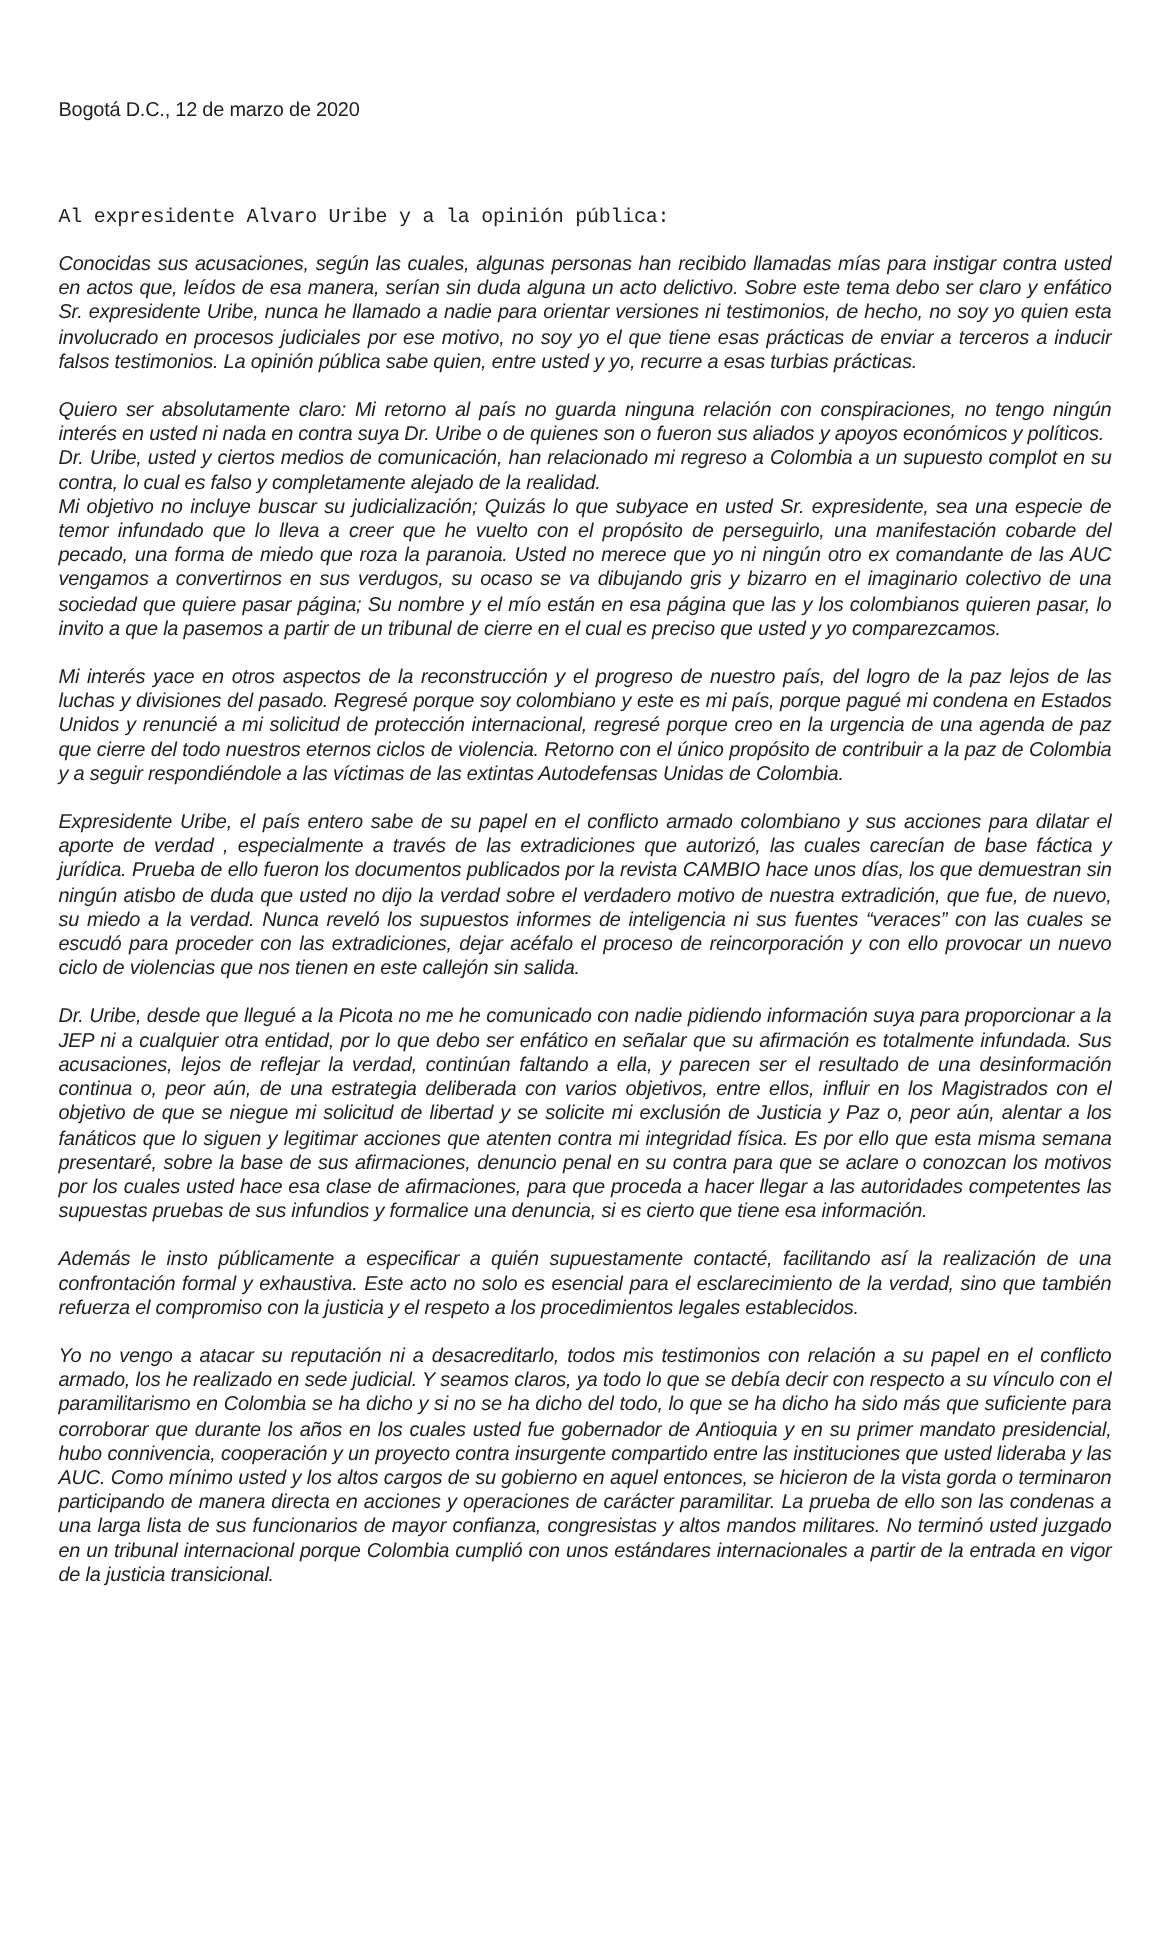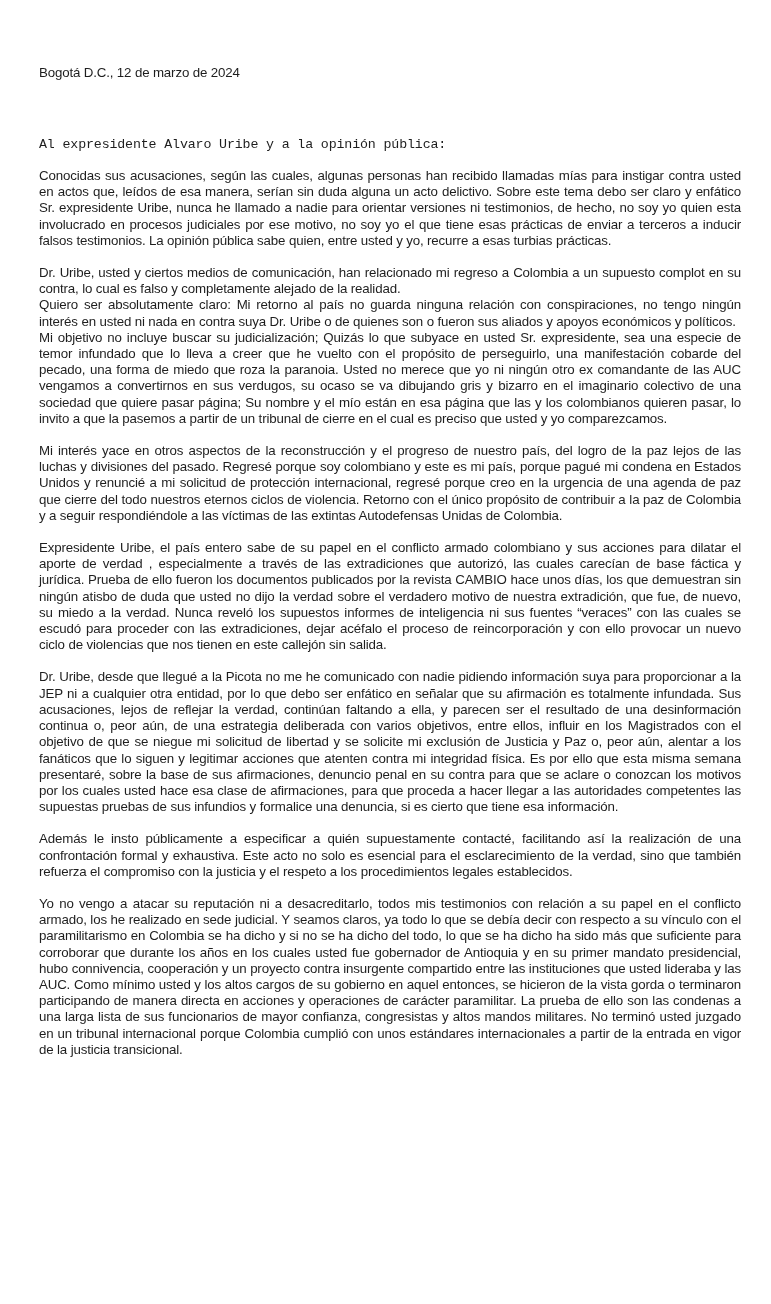--- a/index.html
+++ b/index.html
@@ -39,36 +39,37 @@
     }
     .body-text {
       position: absolute;
       top: 168px;
       left: 0;
       width: 702px;
     }
     .para {
       margin: 0 0 16px 0;
       text-align: justify;
+      font-style: italic;
     }
     .para.tight {
       margin-bottom: 0;
     }
   </style>
 </head>
 <body>
 
 <div class="page">
-  <div class="date">Bogotá D.C., 12 de marzo de 2024</div>
+  <div class="date">Bogotá D.C., 12 de marzo de 2020</div>
   <div class="salutation">Al expresidente Alvaro Uribe y a la opinión pública:</div>
 
   <div class="body-text">
     <p class="para">Conocidas sus acusaciones, según las cuales, algunas personas han recibido llamadas mías para instigar contra usted en actos que, leídos de esa manera, serían sin duda alguna un acto delictivo. Sobre este tema debo ser claro y enfático Sr. expresidente Uribe, nunca he llamado a nadie para orientar versiones ni testimonios, de hecho, no soy yo quien esta involucrado en procesos judiciales por ese motivo, no soy yo el que tiene esas prácticas de enviar a terceros a inducir falsos testimonios. La opinión pública sabe quien, entre usted y yo, recurre a esas turbias prácticas.</p>
+    <p class="para tight">Quiero ser absolutamente claro: Mi retorno al país no guarda ninguna relación con conspiraciones, no tengo ningún interés en usted ni nada en contra suya Dr. Uribe o de quienes son o fueron sus aliados y apoyos económicos y políticos.</p>
     <p class="para tight">Dr. Uribe, usted y ciertos medios de comunicación, han relacionado mi regreso a Colombia a un supuesto complot en su contra, lo cual es falso y completamente alejado de la realidad.</p>
-    <p class="para tight">Quiero ser absolutamente claro: Mi retorno al país no guarda ninguna relación con conspiraciones, no tengo ningún interés en usted ni nada en contra suya Dr. Uribe o de quienes son o fueron sus aliados y apoyos económicos y políticos.</p>
     <p class="para">Mi objetivo no incluye buscar su judicialización; Quizás lo que subyace en usted Sr. expresidente, sea una especie de temor infundado que lo lleva a creer que he vuelto con el propósito de perseguirlo, una manifestación cobarde del pecado, una forma de miedo que roza la paranoia. Usted no merece que yo ni ningún otro ex comandante de las AUC vengamos a convertirnos en sus verdugos, su ocaso se va dibujando gris y bizarro en el imaginario colectivo de una sociedad que quiere pasar página; Su nombre y el mío están en esa página que las y los colombianos quieren pasar, lo invito a que la pasemos a partir de un tribunal de cierre en el cual es preciso que usted y yo comparezcamos.</p>
     <p class="para">Mi interés yace en otros aspectos de la reconstrucción y el progreso de nuestro país, del logro de la paz lejos de las luchas y divisiones del pasado. Regresé porque soy colombiano y este es mi país, porque pagué mi condena en Estados Unidos y renuncié a mi solicitud de protección internacional, regresé porque creo en la urgencia de una agenda de paz que cierre del todo nuestros eternos ciclos de violencia. Retorno con el único propósito de contribuir a  la paz de Colombia y a seguir respondiéndole a las víctimas de las extintas Autodefensas Unidas de Colombia.</p>
     <p class="para">Expresidente Uribe, el país entero sabe de su papel en el conflicto armado colombiano y sus acciones para dilatar el aporte de verdad , especialmente a través de las extradiciones que autorizó, las cuales carecían de base fáctica y jurídica. Prueba de ello fueron los documentos publicados por la revista CAMBIO hace unos días, los que demuestran sin ningún atisbo de duda que usted no dijo la verdad sobre el verdadero motivo de nuestra extradición, que fue, de nuevo, su miedo a la verdad. Nunca reveló los supuestos informes de inteligencia ni sus fuentes “veraces” con las cuales se escudó para proceder con las extradiciones, dejar acéfalo el proceso de reincorporación y con ello provocar un nuevo ciclo de violencias que nos tienen en este callejón sin salida.</p>
     <p class="para">Dr. Uribe, desde que llegué a la Picota no me he comunicado con nadie pidiendo información suya para proporcionar a la JEP ni a cualquier otra entidad, por lo que debo ser enfático en señalar que su afirmación es totalmente infundada. Sus acusaciones, lejos de reflejar la verdad, continúan faltando a ella, y parecen ser el resultado de una desinformación continua o, peor aún, de una estrategia deliberada con varios objetivos, entre ellos, influir en los Magistrados con el objetivo de que se niegue mi solicitud de libertad y se solicite mi exclusión de Justicia y Paz o, peor aún, alentar a los fanáticos que lo siguen y legitimar acciones que atenten contra mi integridad física. Es por ello que esta misma semana presentaré, sobre la base de sus afirmaciones, denuncio penal en su contra para que se aclare o conozcan los motivos por los cuales usted hace esa clase de afirmaciones, para que proceda a hacer llegar a las autoridades competentes las supuestas pruebas de sus infundios y formalice una denuncia, si es cierto que tiene esa información.</p>
     <p class="para">Además le insto públicamente a especificar a quién supuestamente contacté, facilitando así la realización de una confrontación formal y exhaustiva. Este acto no solo es esencial para el esclarecimiento de la verdad, sino que también refuerza el compromiso con la justicia y el respeto a los procedimientos legales establecidos.</p>
     <p class="para">Yo no vengo a atacar su reputación ni a desacreditarlo, todos mis testimonios con relación a su papel en el conflicto armado, los he realizado en sede judicial. Y seamos claros, ya todo lo que se debía decir con respecto a su vínculo con el paramilitarismo en Colombia se ha dicho y si no se ha dicho del todo, lo que se ha dicho ha sido más que suficiente para corroborar que durante los años en los cuales usted fue gobernador de Antioquia y en su primer mandato presidencial, hubo connivencia, cooperación y un proyecto contra insurgente compartido entre las instituciones que usted lideraba y las AUC. Como mínimo usted y los altos cargos de su gobierno en aquel entonces, se hicieron de la vista gorda o terminaron participando de manera directa en acciones y operaciones de carácter paramilitar. La prueba de ello son las condenas a una larga lista de sus funcionarios de mayor confianza, congresistas y altos mandos militares. No terminó usted juzgado en un tribunal internacional porque Colombia cumplió con unos estándares internacionales a partir de la entrada en vigor de la justicia transicional.</p>
   </div>
 </div>
 
 </body></html>

